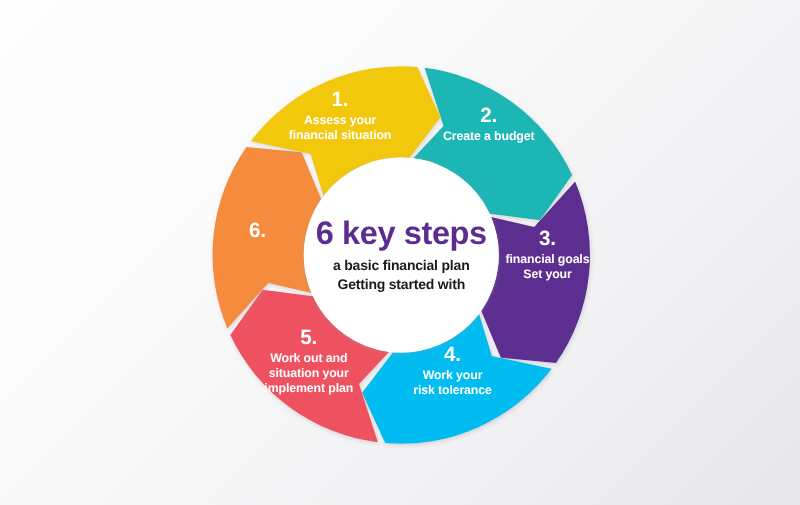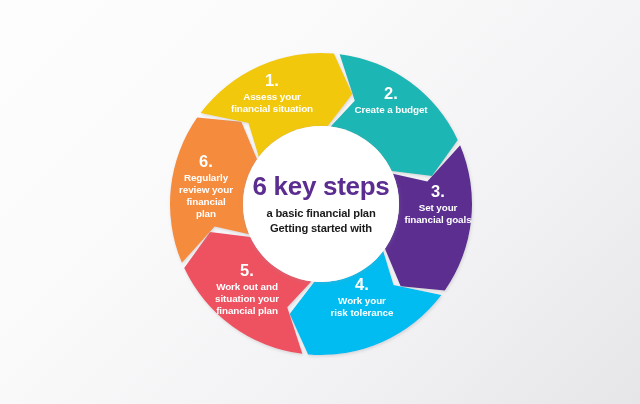--- a/index.html
+++ b/index.html
@@ -116,43 +116,37 @@
       </div>
       <div class="seg-label" style="left: 391px; top: 100px; width: 104px;">
         <div class="seg-num">2.</div>
         <div class="seg-text">
           <span>Create a budget</span>
         </div>
       </div>
       <div class="seg-label" style="left: 438px; top: 204px; width: 96px;">
         <div class="seg-num">3.</div>
         <div class="seg-text">
+          <span>financial goals</span>
           <span>Set your</span>
-          <span>financial goals</span>
         </div>
       </div>
       <div class="seg-label" style="left: 362px; top: 297px; width: 104px;">
         <div class="seg-num">4.</div>
         <div class="seg-text">
           <span>Work your</span>
           <span>risk tolerance</span>
         </div>
       </div>
       <div class="seg-label" style="left: 247px; top: 289px; width: 112px;">
         <div class="seg-num">5.</div>
         <div class="seg-text">
           <span>Work out and</span>
           <span>situation your</span>
-          <span>financial plan</span>
+          <span>implement plan</span>
         </div>
       </div>
       <div class="seg-label" style="left: 206px; top: 186px; width: 86px;">
         <div class="seg-num">6.</div>
-        <div class="seg-text">
-          <span>Regularly</span>
-          <span>review your</span>
-          <span>financial</span>
-          <span>plan</span>
-        </div>
       </div>
     </div>
 
 </div>
 
 </body></html>

